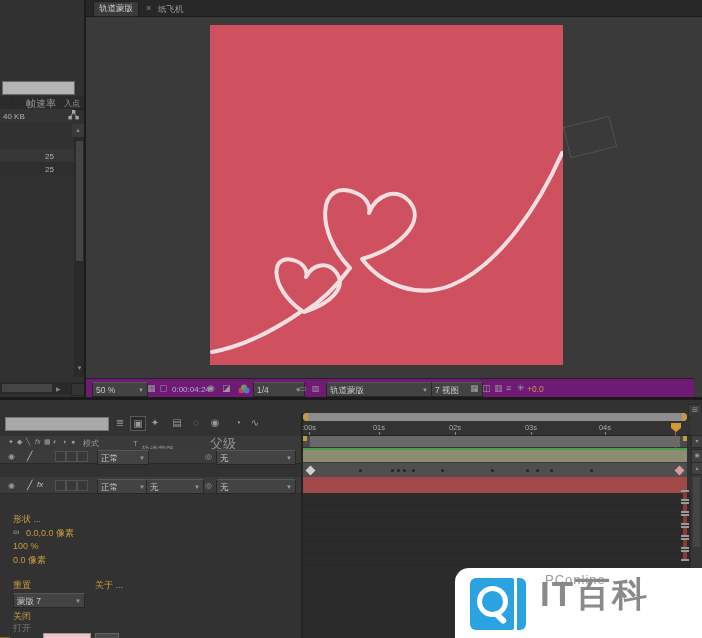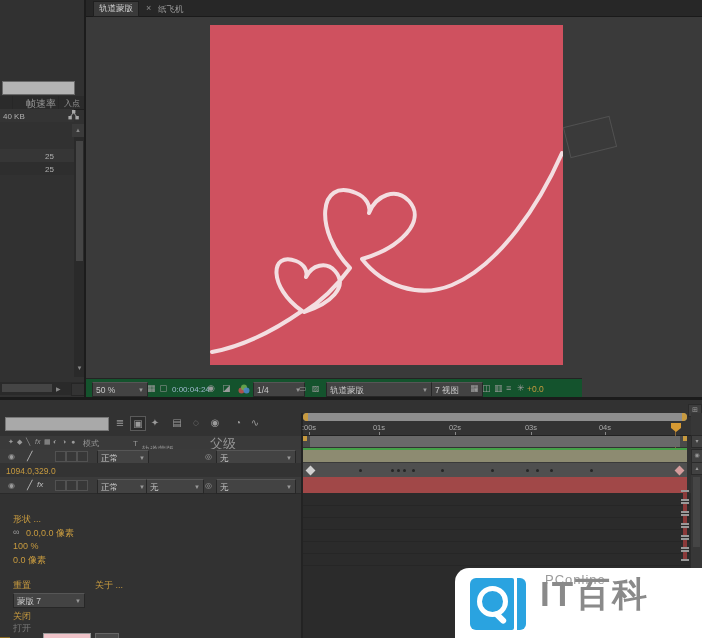--- a/index.html
+++ b/index.html
@@ -83,21 +83,21 @@
                    C 156 172, 161 181, 159 188
                    C 166 170, 186 162, 199 176
                    C 217 196, 190 223, 152 234
                    C 172 260, 208 274, 242 260
                    C 290 240, 330 178, 352 128" fill="none" stroke="#f3dee1" stroke-width="4" stroke-linecap="round" stroke-linejoin="round"></path>
         </svg>
       </div>
       <div class="abs" style="left:480px;top:104px;width:46px;height:30px;border:1.5px solid #515151;transform:rotate(-14deg)"></div>
     </div>
 
-    <div class="abs" style="left:0;top:378px;width:496px;height:19px;background:#14532d;border-top:1px solid #232323">
+    <div class="abs" style="left:0;top:378px;width:608px;height:19px;background:#701a75;border-top:1px solid #232323">
       <div class="dd" style="left:6px;top:3px;width:48px">
         <span>50 %</span>
         <span class="arr">▼</span>
       </div>
       <span id="viewer-left-icons" class="abs" style="left:61px;top:4px">
           <span style="position: absolute; left: 0px; top: 0px; font-size: 9px; color: rgb(154, 154, 154);">▦</span>
           <span style="position: absolute; left: 12px; top: 0px; font-size: 9px; color: rgb(154, 154, 154);">▢</span>
         </span>
       <span class="t" style="left:86px;top:5px;font-size:8px;color:#9fb9cf">0:00:04:24</span>
       <span id="viewer-snap-icons" class="abs" style="left:121px;top:4px">
@@ -180,23 +180,20 @@
       </div>
       <span class="ico" style="left:205px;top:3px;font-size:8px">◎</span>
       <div class="dd" style="left:216px;top:1px;width:72px">
         <span>无</span>
         <span class="arr">▼</span>
       </div>
     </div>
     <div class="abs" style="left:303px;top:50px;width:384px;height:12px;background:#8d8b71;border-bottom:1px solid #6f6d58"></div>
 
     
-    <div class="abs" style="left:0;top:63px;width:303px;height:14px;background:#333">
-      <span class="t orange" style="left:6px;top:3px;font-size:8.5px">1094.0,329.0</span>
-    </div>
     <div class="abs" style="left:303px;top:62px;width:384px;height:15px;background:#4f4f4f;border-top:1px solid #3a3a3a;border-bottom:1px solid #3a3a3a" id="keyframe-lane">
         <span style="position: absolute; left: 56px; top: 6px; width: 3px; height: 3px; background: rgb(38, 38, 38); border-radius: 50%;"></span>
         <span style="position: absolute; left: 88px; top: 6px; width: 3px; height: 3px; background: rgb(38, 38, 38); border-radius: 50%;"></span>
         <span style="position: absolute; left: 94px; top: 6px; width: 3px; height: 3px; background: rgb(38, 38, 38); border-radius: 50%;"></span>
         <span style="position: absolute; left: 100px; top: 6px; width: 3px; height: 3px; background: rgb(38, 38, 38); border-radius: 50%;"></span>
         <span style="position: absolute; left: 109px; top: 6px; width: 3px; height: 3px; background: rgb(38, 38, 38); border-radius: 50%;"></span>
         <span style="position: absolute; left: 138px; top: 6px; width: 3px; height: 3px; background: rgb(38, 38, 38); border-radius: 50%;"></span>
         <span style="position: absolute; left: 188px; top: 6px; width: 3px; height: 3px; background: rgb(38, 38, 38); border-radius: 50%;"></span>
         <span style="position: absolute; left: 223px; top: 6px; width: 3px; height: 3px; background: rgb(38, 38, 38); border-radius: 50%;"></span>
         <span style="position: absolute; left: 233px; top: 6px; width: 3px; height: 3px; background: rgb(38, 38, 38); border-radius: 50%;"></span>

